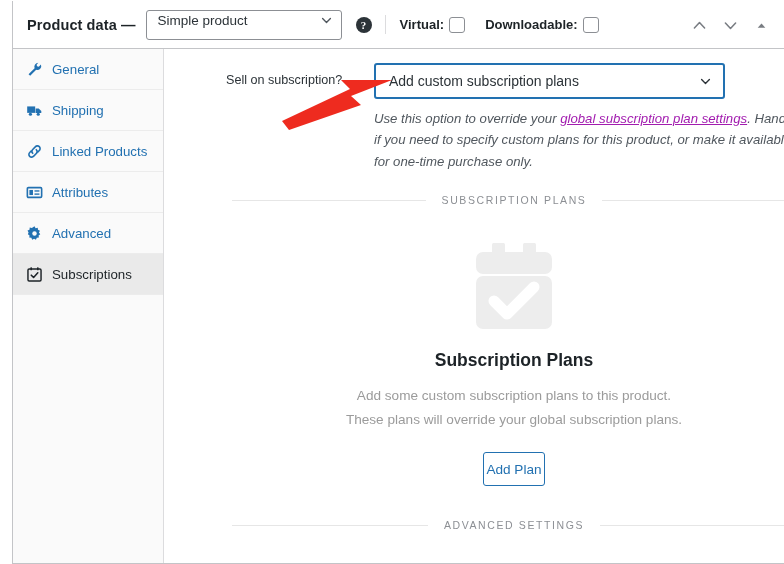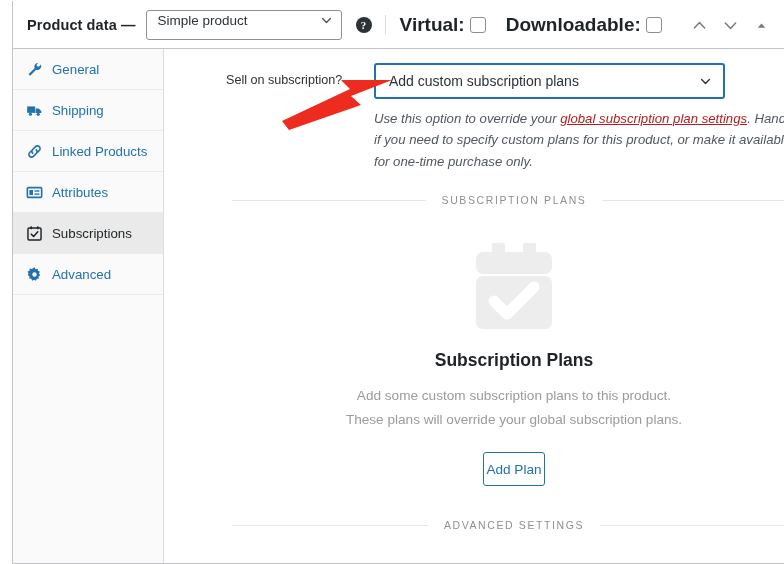--- a/index.html
+++ b/index.html
@@ -101,21 +101,21 @@
   }
 
   .cb-group {
     margin-left: 14px;
     display: flex;
     align-items: center;
     white-space: nowrap;
   }
   .cb-group.second { margin-left: 20px; text-align: center; }
   .cb-label {
-    font-size: 19px;
+    font-size: 13px;
     font-weight: 700;
     color: #1d2327;
     margin-right: 5px;
   }
   .checkbox {
     width: 16px;
     height: 16px;
     border: 1px solid #8c8f94;
     border-radius: 3px;
     background: #ffffff;
@@ -222,21 +222,21 @@
 
   .field-desc {
     width: 420px;
     margin-top: 9px;
     font-size: 13.2px;
     font-style: italic;
     color: #50575e;
     line-height: 1.62;
   }
   .field-desc a {
-    color: #b91c1c;
+    color: #a21caf;
     text-decoration: underline;
   }
 
   
   .section-sep {
     display: flex;
     align-items: center;
     margin-top: 22px;
     padding: 0 24px;
   }
@@ -380,36 +380,36 @@
         <div class="tab">
           <svg class="tab-ico" viewBox="0 0 20 20">
             <rect x="1.6" y="4.2" width="16.8" height="11.6" rx="1.3" fill="none" stroke="#2271b1" stroke-width="1.9"></rect>
             <rect x="4" y="7" width="4.2" height="6" fill="#2271b1"></rect>
             <rect x="10" y="7.4" width="5.8" height="1.6" fill="#2271b1"></rect>
             <rect x="10" y="11.1" width="5.8" height="1.6" fill="#2271b1"></rect>
           </svg>
           <span class="tab-label">Attributes</span>
         </div>
 
+        <div class="tab">
+          <svg class="tab-ico" viewBox="0 0 20 20">
+            <path d="M10 1.5l1.3 2.2 2.5-.5.3 2.5 2.3 1-1.2 2.2 1.6 1.9-2 1.5.4 2.5-2.5.2-1 2.3-2.2-1.2-2.2 1.2-1-2.3-2.5-.2.4-2.5-2-1.5L3 8.7 1.8 6.5l2.3-1 .3-2.5 2.5.5z" fill="#2271b1"></path>
+            <circle cx="10" cy="10" r="2.6" fill="#fafafa"></circle>
+          </svg>
+          <span class="tab-label">Advanced</span>
+        </div>
+
         <div class="tab active">
           <svg class="tab-ico" viewBox="0 0 20 20">
             <rect x="2.3" y="3.6" width="15.4" height="14" rx="1.4" fill="none" stroke="#1d2327" stroke-width="1.7"></rect>
             <rect x="5.2" y="1.4" width="1.8" height="3.6" rx=".6" fill="#1d2327"></rect>
             <rect x="13" y="1.4" width="1.8" height="3.6" rx=".6" fill="#1d2327"></rect>
             <path d="M6.2 10.8 L8.9 13.4 L13.9 7.9" fill="none" stroke="#1d2327" stroke-width="1.8" stroke-linecap="round" stroke-linejoin="round"></path>
           </svg>
           <span class="tab-label">Subscriptions</span>
-        </div>
-
-        <div class="tab">
-          <svg class="tab-ico" viewBox="0 0 20 20">
-            <path d="M10 1.5l1.3 2.2 2.5-.5.3 2.5 2.3 1-1.2 2.2 1.6 1.9-2 1.5.4 2.5-2.5.2-1 2.3-2.2-1.2-2.2 1.2-1-2.3-2.5-.2.4-2.5-2-1.5L3 8.7 1.8 6.5l2.3-1 .3-2.5 2.5.5z" fill="#2271b1"></path>
-            <circle cx="10" cy="10" r="2.6" fill="#fafafa"></circle>
-          </svg>
-          <span class="tab-label">Advanced</span>
         </div>
 
       </div>
 
       <div class="content">
 
         <div class="field-row">
           <div class="field-label">Sell on subscription?</div>
           <div class="field-main">
             <div class="plan-select">

